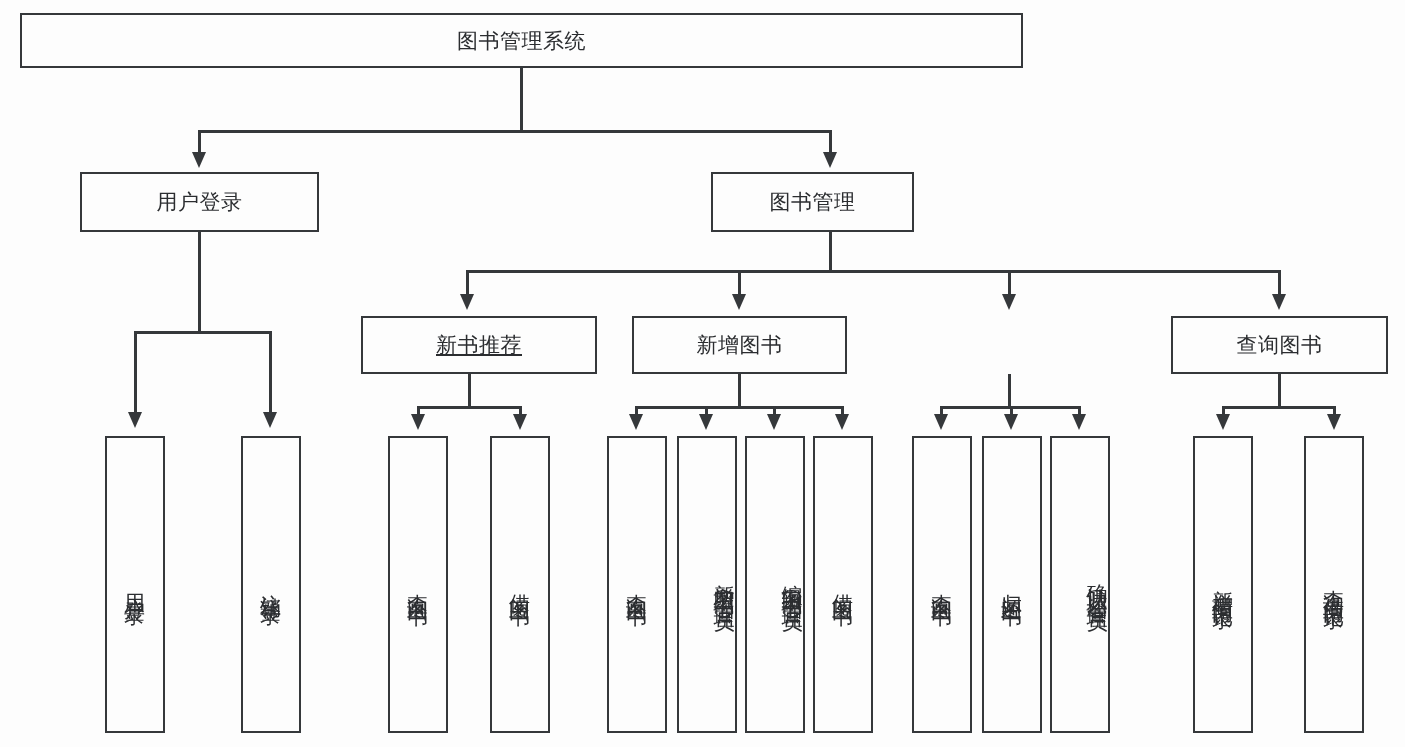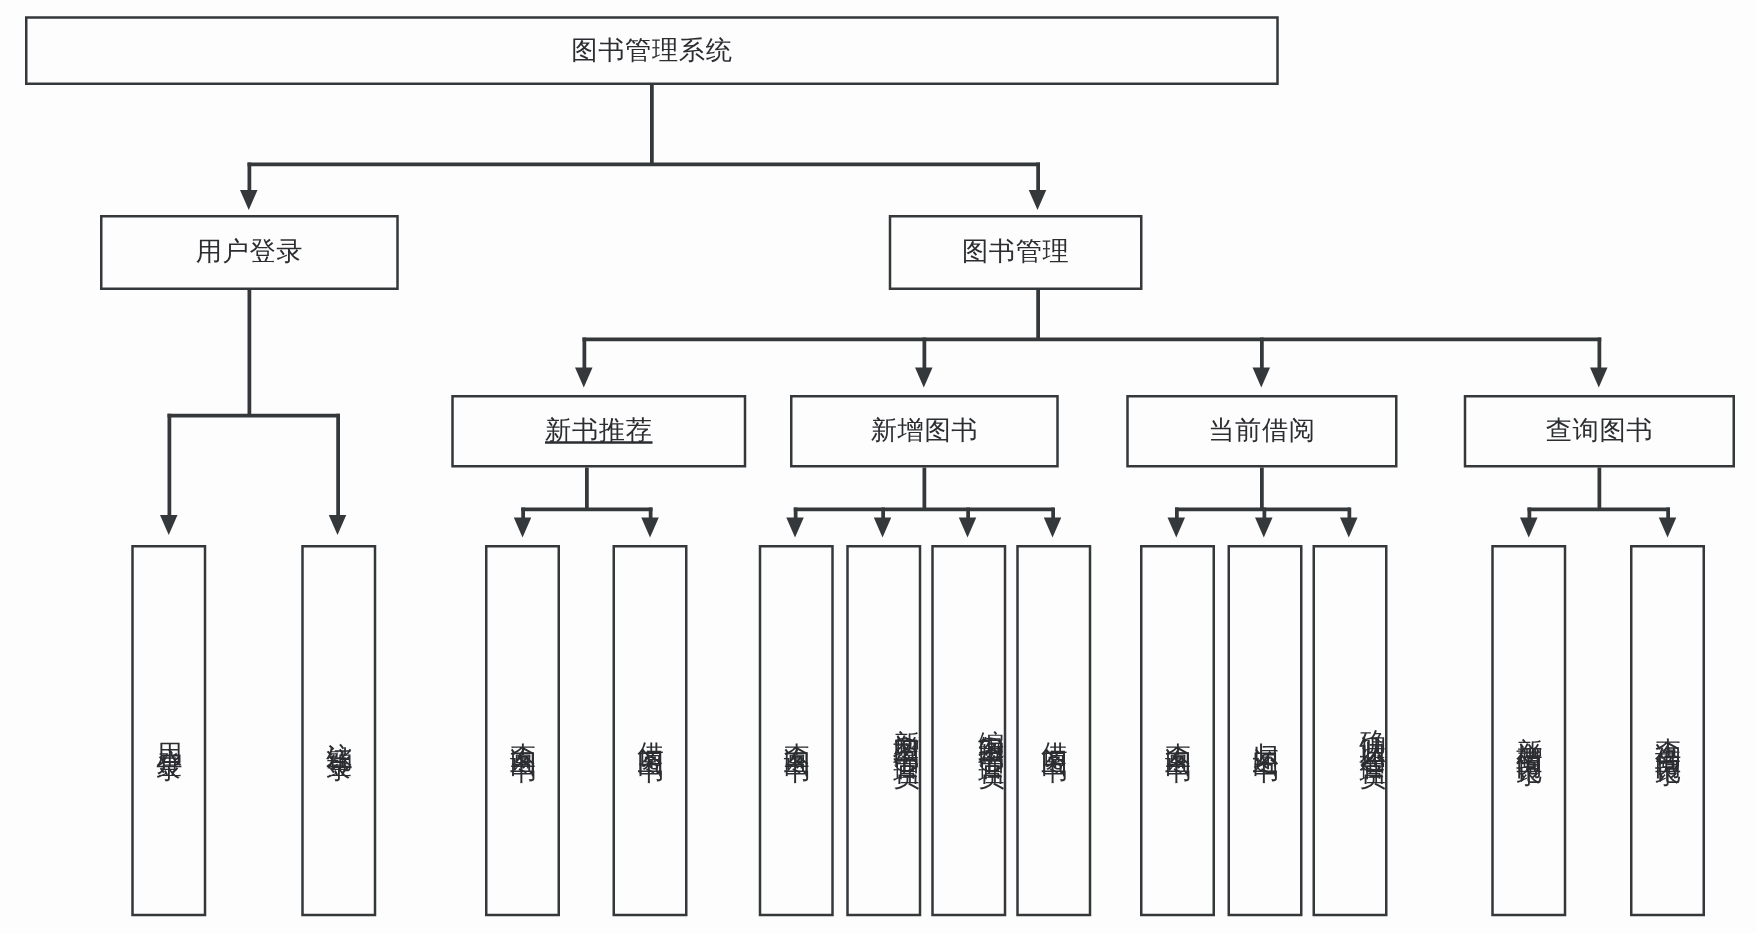--- a/index.html
+++ b/index.html
@@ -122,23 +122,20 @@
   <div class="arrow" style="left:1002px; top:294px;"></div>
 
   <div class="line" style="left:1278px; top:270px; width:3px; height:28px;"></div>
   <div class="arrow" style="left:1272px; top:294px;"></div>
 
   <div class="node horiz" style="left:361px; top:316px; width:236px; height:58px;text-decoration:underline;">
     <span>新书推荐</span>
   </div>
   <div class="node horiz" style="left:632px; top:316px; width:215px; height:58px;">
     <span>新增图书</span>
-  </div>
-  <div class="node horiz" style="left:901px; top:316px; width:217px; height:58px;">
-    <span>当前借阅</span>
   </div>
   <div class="node horiz" style="left:1171px; top:316px; width:217px; height:58px;">
     <span>查询图书</span>
   </div>
 
   <div class="line" style="left:468px; top:374px; width:3px; height:34px;"></div>
   <div class="line" style="left:417px; top:406px; width:105px; height:3px;"></div>
   <div class="line" style="left:417px; top:406px; width:3px; height:12px;"></div>
   <div class="arrow" style="left:411px; top:414px;"></div>
   <div class="line" style="left:519px; top:406px; width:3px; height:12px;"></div>

